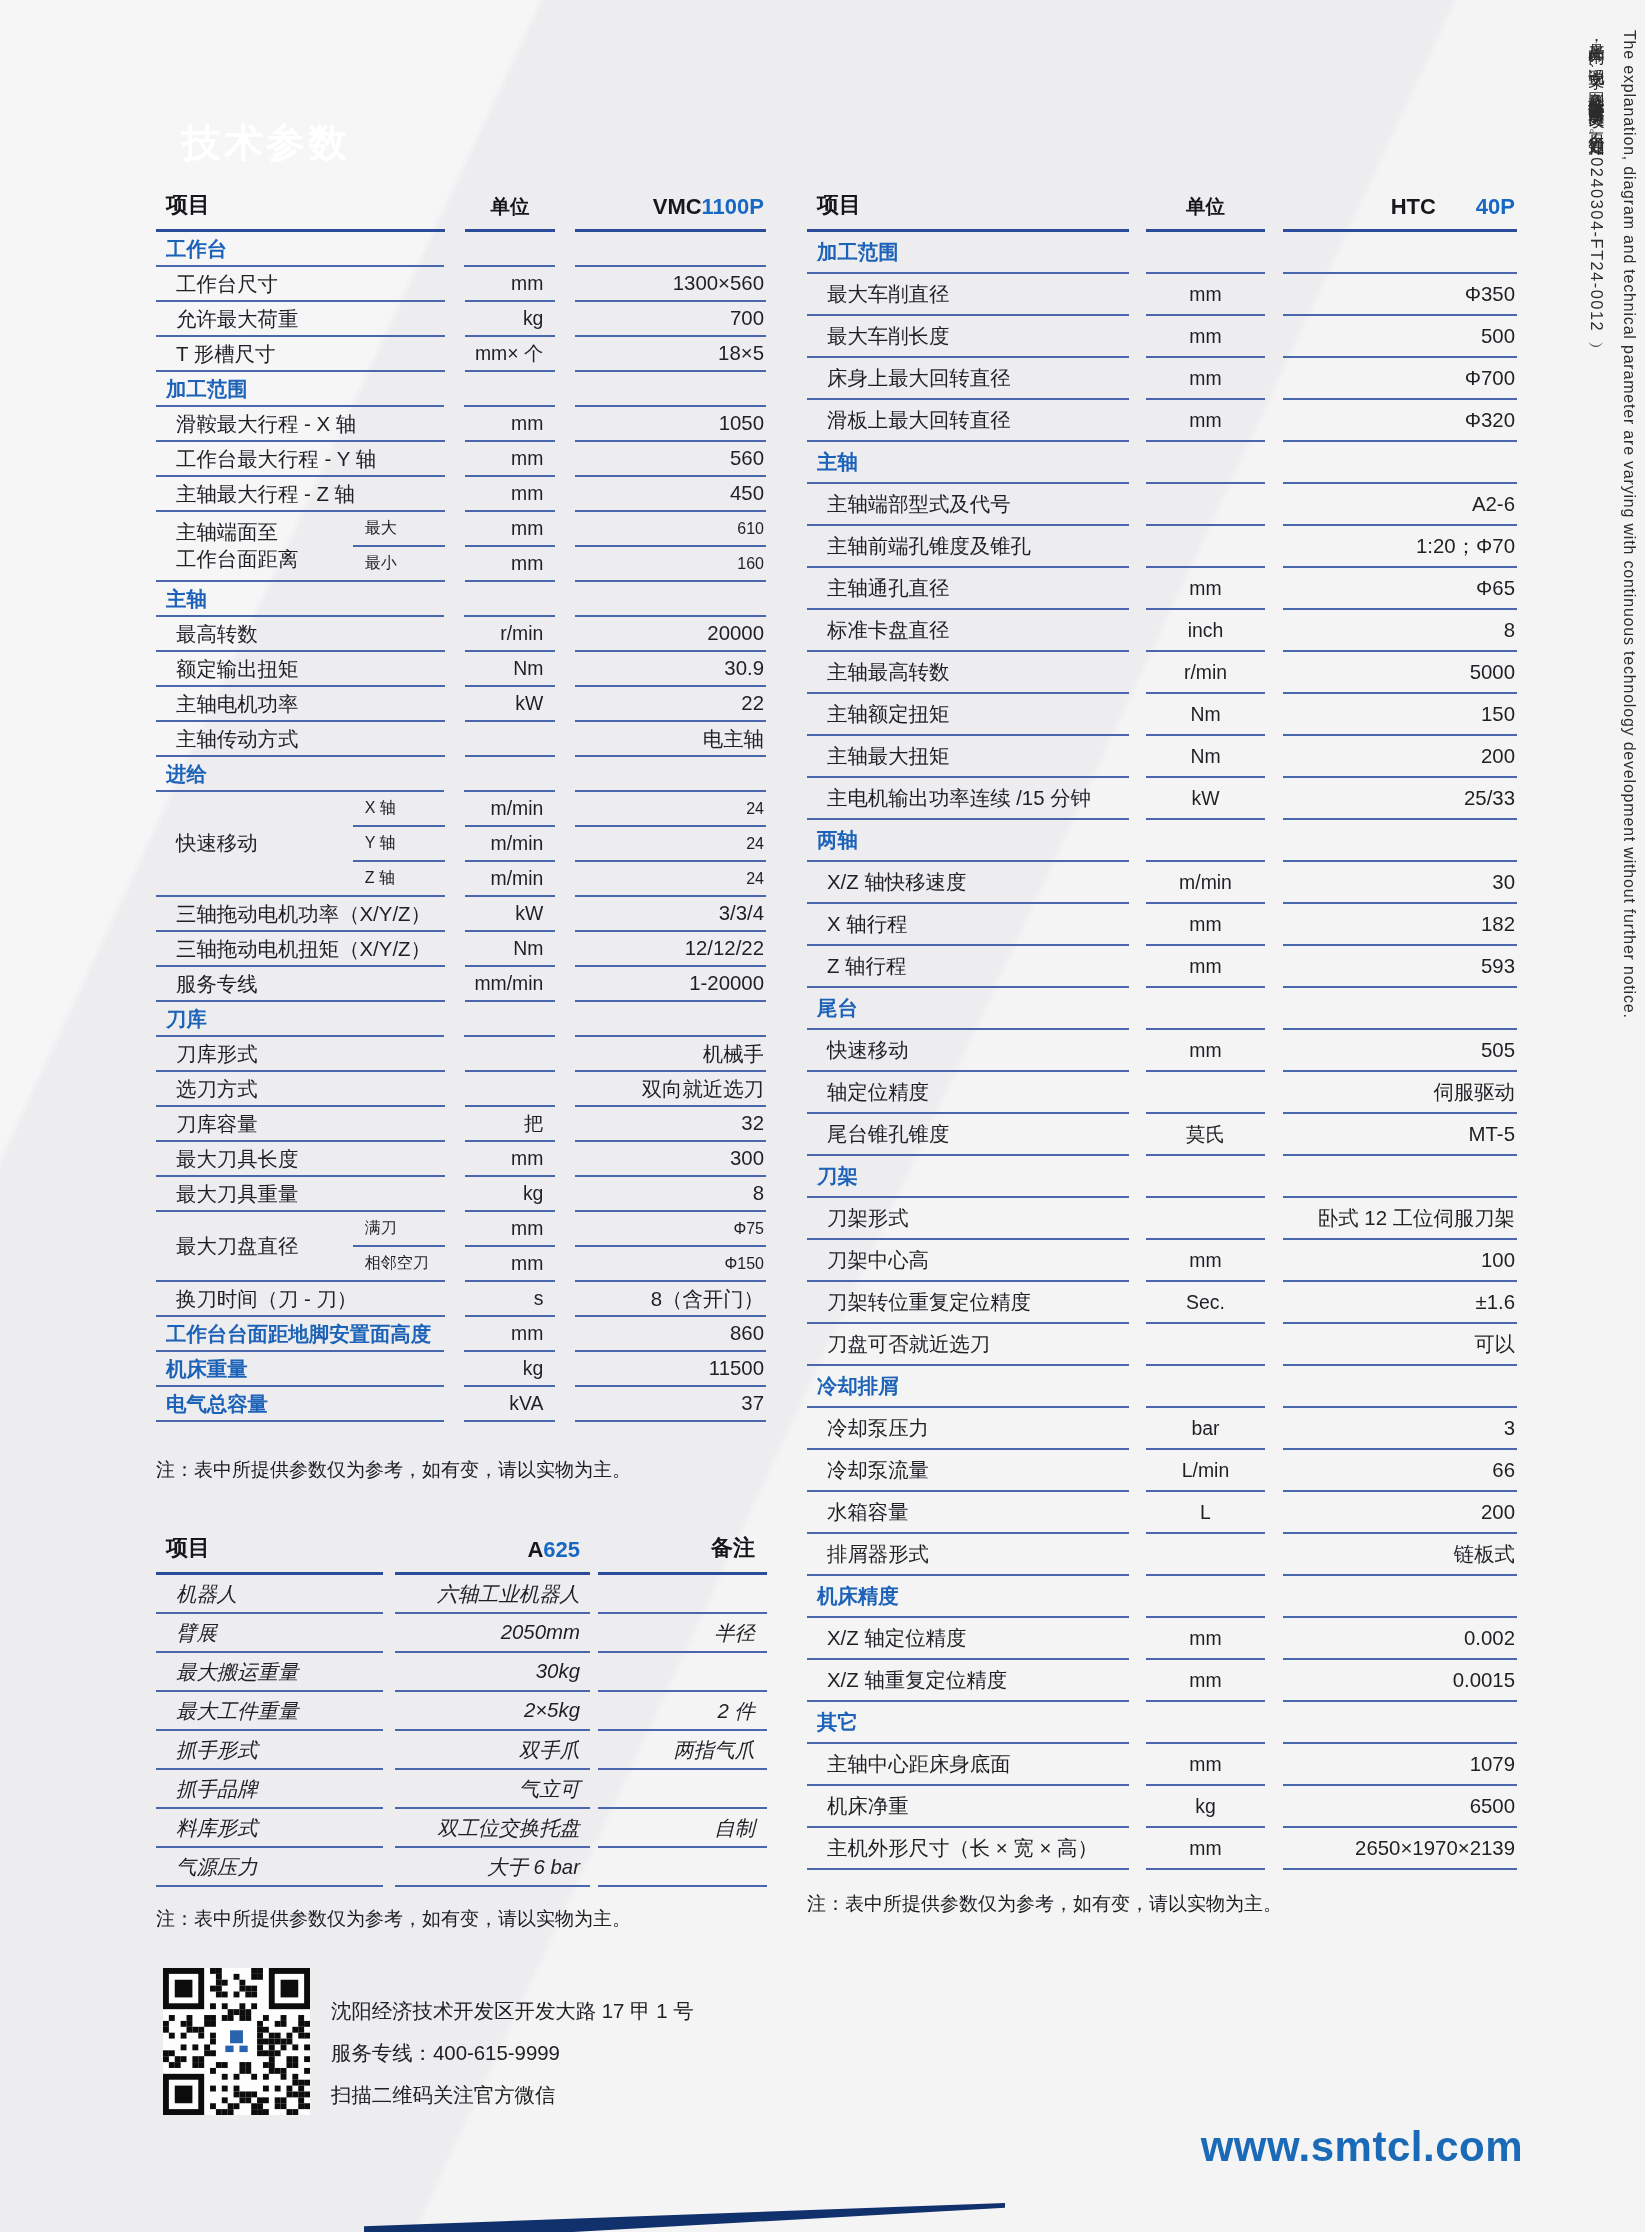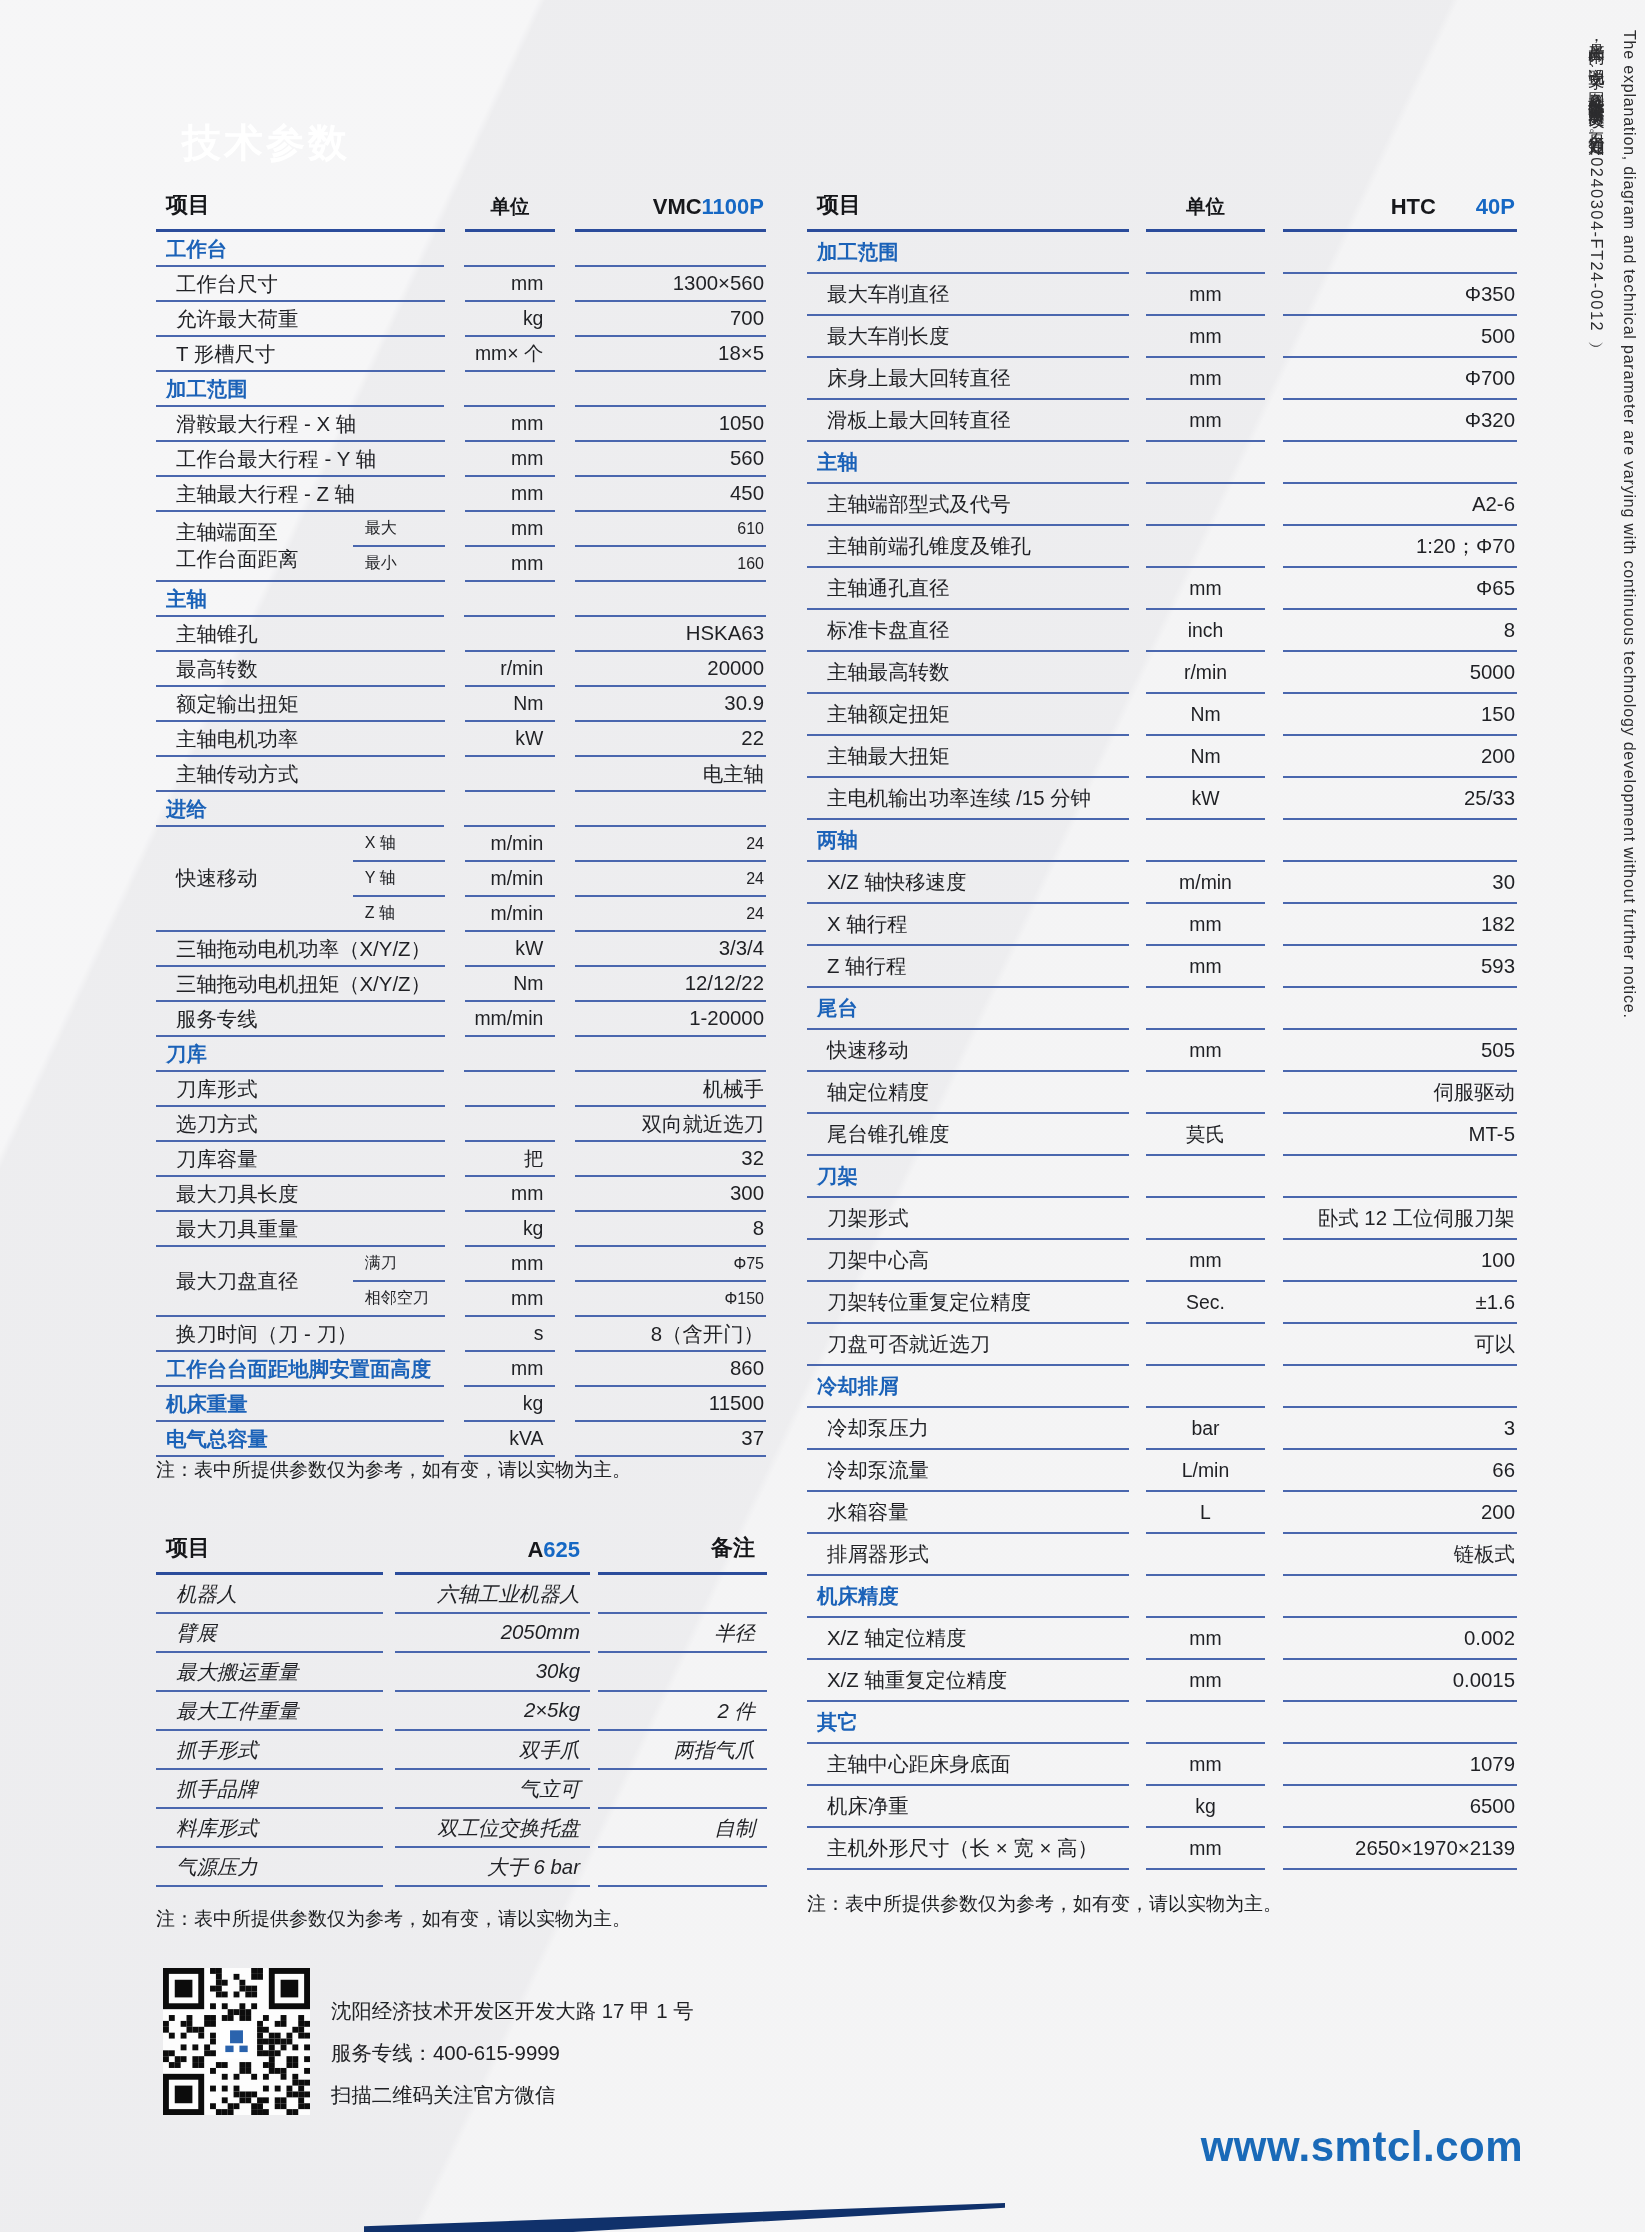--- a/index.html
+++ b/index.html
@@ -157,25 +157,20 @@
         </div>
         <div class="gcol c3w">
           <div class="scell sv">610</div>
           <div class="scell sv">160</div>
         </div>
       </div>
       <div class="tr r-sec">
         <div class="c c1 sec">主轴</div>
         <div class="c c2"></div>
         <div class="c c3"></div>
-      </div>
-      <div class="tr r-item">
-        <div class="c c1 lbl">主轴锥孔</div>
-        <div class="c c2 unit"></div>
-        <div class="c c3 val">HSKA63</div>
       </div>
       <div class="tr r-item">
         <div class="c c1 lbl">最高转数</div>
         <div class="c c2 unit">r/min</div>
         <div class="c c3 val">20000</div>
       </div>
       <div class="tr r-item">
         <div class="c c1 lbl">额定输出扭矩</div>
         <div class="c c2 unit">Nm</div>
         <div class="c c3 val">30.9</div>

